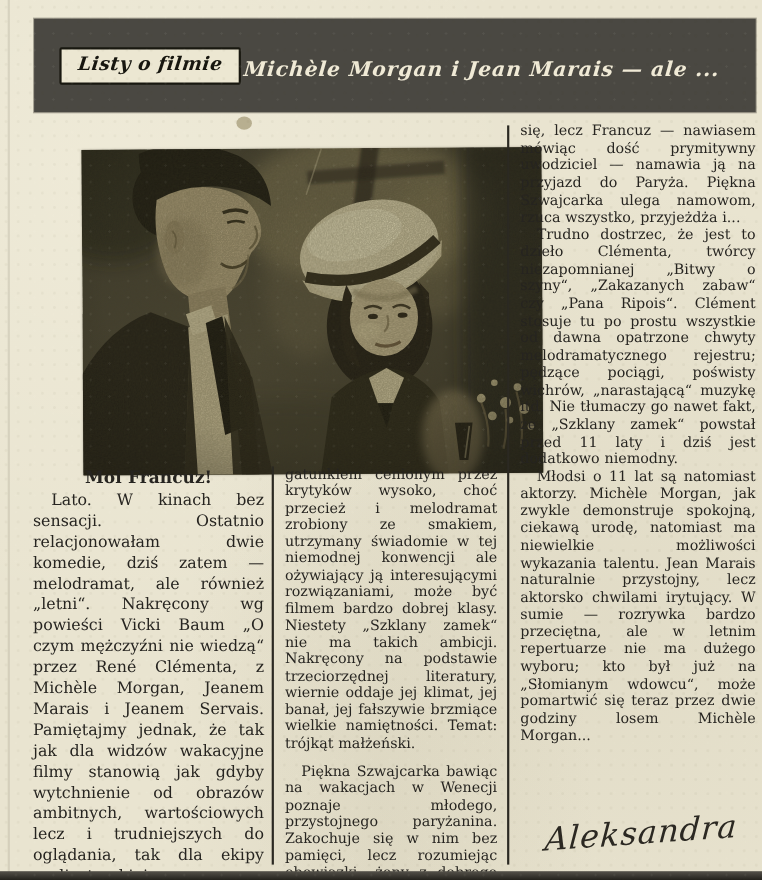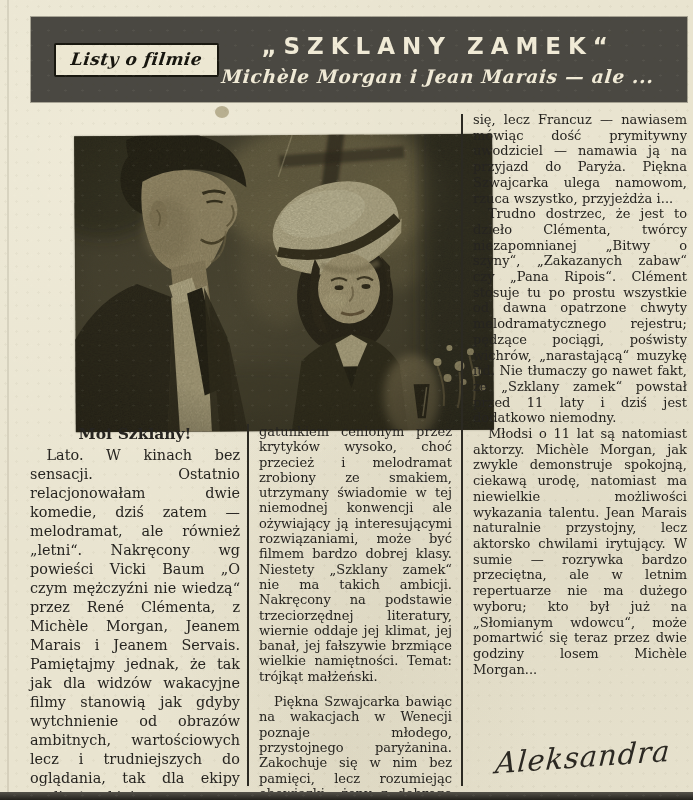--- a/index.html
+++ b/index.html
@@ -85,21 +85,20 @@
 
 <div class="page">
 
   <div class="crease"></div>
 
   <header class="banner">
     <div class="tag-box">
       <span>Listy o filmie</span>
     </div>
     <div class="banner-titles">
-      <div class="banner-title">„SZKLANY ZAMEK“</div>
       <div class="banner-subtitle">Michèle Morgan i Jean Marais — ale ...</div>
     </div>
   </header>
 
   <div class="stain"></div>
 
   <figure class="photo">
     <svg viewBox="0 0 418 296" preserveAspectRatio="none">
       <defs>
         <linearGradient id="bg" x1="0" y1="0" x2="1" y2="1">
@@ -199,21 +198,21 @@
         <path d="M338,250 L354,250 L350,284 L342,284 Z" fill="#0f0d08" opacity=".88"></path>
         <line x1="351" y1="253" x2="347" y2="282" stroke="#b7ab84" stroke-width="1.5" opacity=".6"></line>
       </g>
 
       <rect width="418" height="296" fill="url(#vig)"></rect>
       <rect width="418" height="296" filter="url(#grain)" opacity=".4"></rect>
     </svg>
   </figure>
 
   <section class="col col-left">
-    <h3>Moi Szklany!</h3>
+    <h3>Moi Francuz!</h3>
     <p class="ind">Lato. W kinach bez sensacji. Ostatnio relacjonowałam dwie komedie, dziś zatem — melodramat, ale również „letni“. Nakręcony wg powieści Vicki Baum „O czym mężczyźni nie wiedzą“ przez René Clémenta, z Michèle Morgan, Jeanem Marais i Jeanem Servais. Pamiętajmy jednak, że tak jak dla widzów wakacyjne filmy stanowią jak gdyby wytchnienie od obrazów ambitnych, wartościowych lecz i trudniejszych do oglądania, tak dla ekipy realizatorskiej są one w pewnym sensie pracą uboczną, w niczym nie przypominającą ich wybitniejszych osiągnięć.</p>
 
   </section>
 
   <div class="vrule vrule-mid"></div>
 
   <section class="col col-middle">
     <p>gatunkiem cenionym przez krytyków wysoko, choć przecież i melodramat zrobiony ze smakiem, utrzymany świadomie w tej niemodnej konwencji ale ożywiający ją interesującymi rozwiązaniami, może być filmem bardzo dobrej klasy. Niestety „Szklany zamek“ nie ma takich ambicji. Nakręcony na podstawie trzeciorzędnej literatury, wiernie oddaje jej klimat, jej banał, jej fałszywie brzmiące wielkie namiętności. Temat: trójkąt małżeński.</p>
     <p class="ind gap">Piękna Szwajcarka bawiąc na wakacjach w Wenecji poznaje młodego, przystojnego paryżanina. Zakochuje się w nim bez pamięci, lecz rozumiejąc obowiązki „żony z dobrego domu“ tłumi w sobie gorące uczucie... Zakochani rozstają</p>
   </section>

